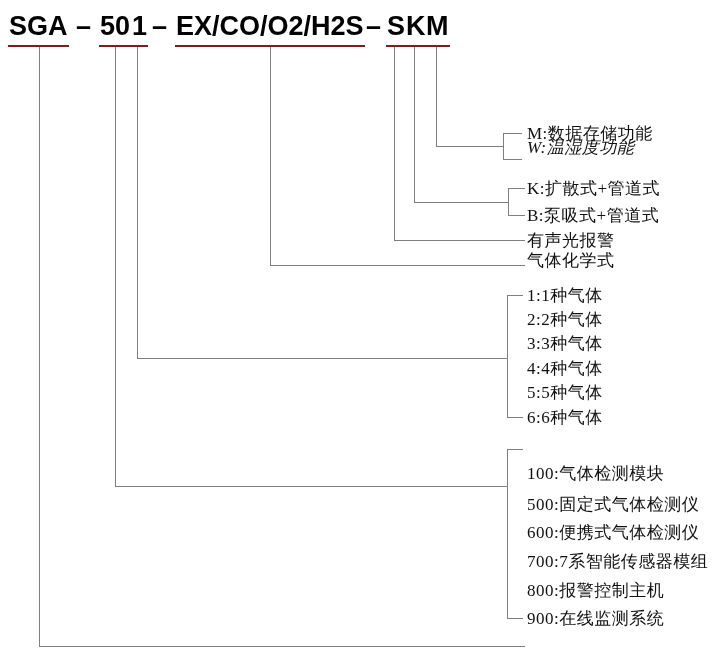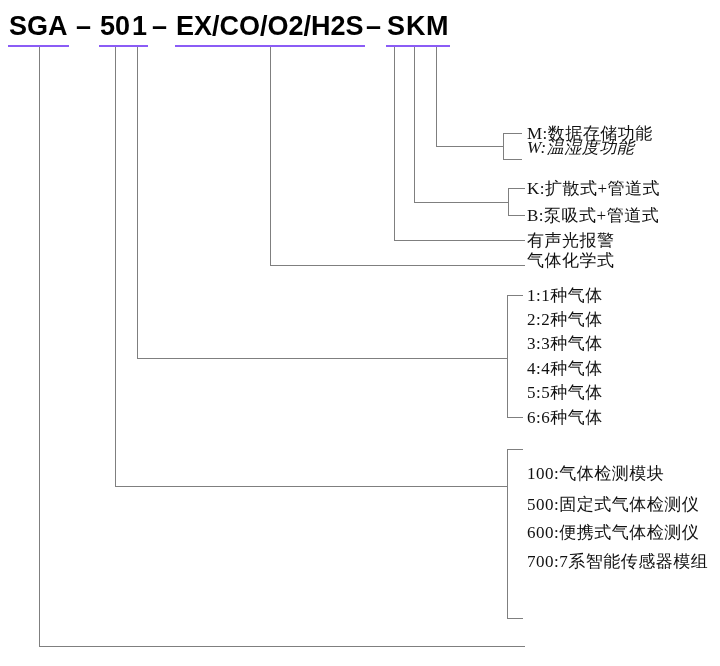--- a/index.html
+++ b/index.html
@@ -9,21 +9,21 @@
     background:#ffffff;
     overflow:hidden;
     font-family:"Liberation Sans",sans-serif;
   }
   
   .tseg{
     position:absolute;top:12px;
     font:bold 27px/1.1 "Liberation Sans","DejaVu Sans",sans-serif;
     color:#000;white-space:nowrap;
   }
-  .useg{border-bottom:2px solid #8b5cf6;padding:0 1px 3px 1px;}
+  .useg{border-bottom:2px solid #7f1d1d;padding:0 1px 3px 1px;}
   
   .v{position:absolute;width:1px;background:#7f7f7f;}
   .h{position:absolute;height:1px;background:#7f7f7f;}
   
   .lbl{
     position:absolute;left:527px;transform:translateY(-50%);
     font:17px/1 "Liberation Serif","DejaVu Serif",serif;
     color:#111;white-space:nowrap;letter-spacing:0.5px;text-align:center;
   }
 </style>
@@ -86,15 +86,17 @@
   <div class="lbl" style="top:319px;">2:2种气体</div>
   <div class="lbl" style="top:343px;">3:3种气体</div>
   <div class="lbl" style="top:368px;">4:4种气体</div>
   <div class="lbl" style="top:392px;">5:5种气体</div>
   <div class="lbl" style="top:417px;">6:6种气体</div>
 
   <div class="lbl" style="top:449px;margin-top:24px;">100:气体检测模块</div>
   <div class="lbl" style="top:504px;">500:固定式气体检测仪</div>
   <div class="lbl" style="top:532px;">600:便携式气体检测仪</div>
   <div class="lbl" style="top:561px;">700:7系智能传感器模组</div>
+  <div class="lbl" style="top:590px;">800:报警控制主机</div>
+  <div class="lbl" style="top:618px;">900:在线监测系统</div>
 
 
 </div>
 
 </body></html>

